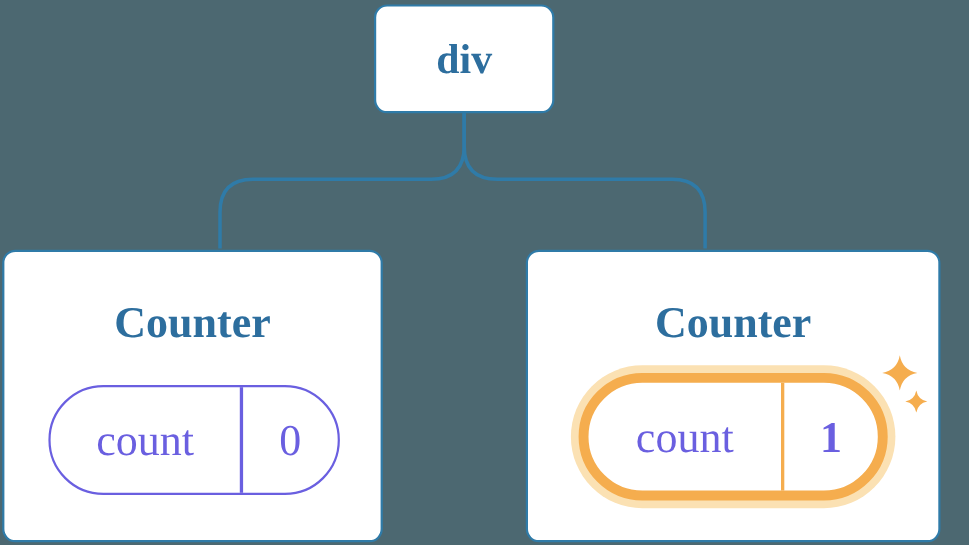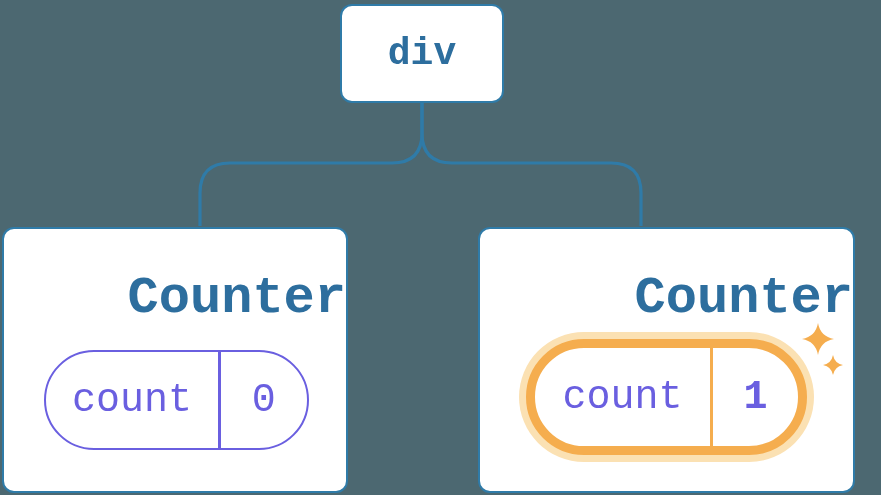--- a/index.html
+++ b/index.html
@@ -4,21 +4,21 @@
 <style>
   html, body { margin: 0; padding: 0; background: #4C6871; }
   * { box-sizing: border-box; }
 
   .canvas {
     position: relative;
     width: 881px;
     height: 495px;
     background: #4C6871;
     overflow: hidden;
-    font-family: Liberation Mono, monospace;
+    font-family: Liberation Serif, serif;
   }
 
   
   .node-root {
     position: absolute;
     left: 340px; top: 4px;
     width: 164px; height: 99px;
     background: #fff;
     border: 2.5px solid #2F7BA8;
     border-radius: 12px;
@@ -33,22 +33,22 @@
     background: #fff;
     border: 2.5px solid #2F7BA8;
     border-radius: 12px;
   }
   .card-left  { left: 2px;   width: 346px; }
   .card-right { left: 478px; width: 377px; }
 
   .card-title {
     position: absolute;
     top: 40px; left: 0; width: 100%;
-    text-align: right;
-    font-size: 52px; font-weight: 600; color: #2D6E9E;
+    text-align: center;
+    font-size: 40px; font-weight: 600; color: #2D6E9E;
   }
 
   
   .pill {
     position: absolute;
     left: 40px; top: 121px;
     width: 265px; height: 100px;
     border: 2.5px solid #6A5FE0;
     border-radius: 50px;
     display: flex; align-items: stretch;

